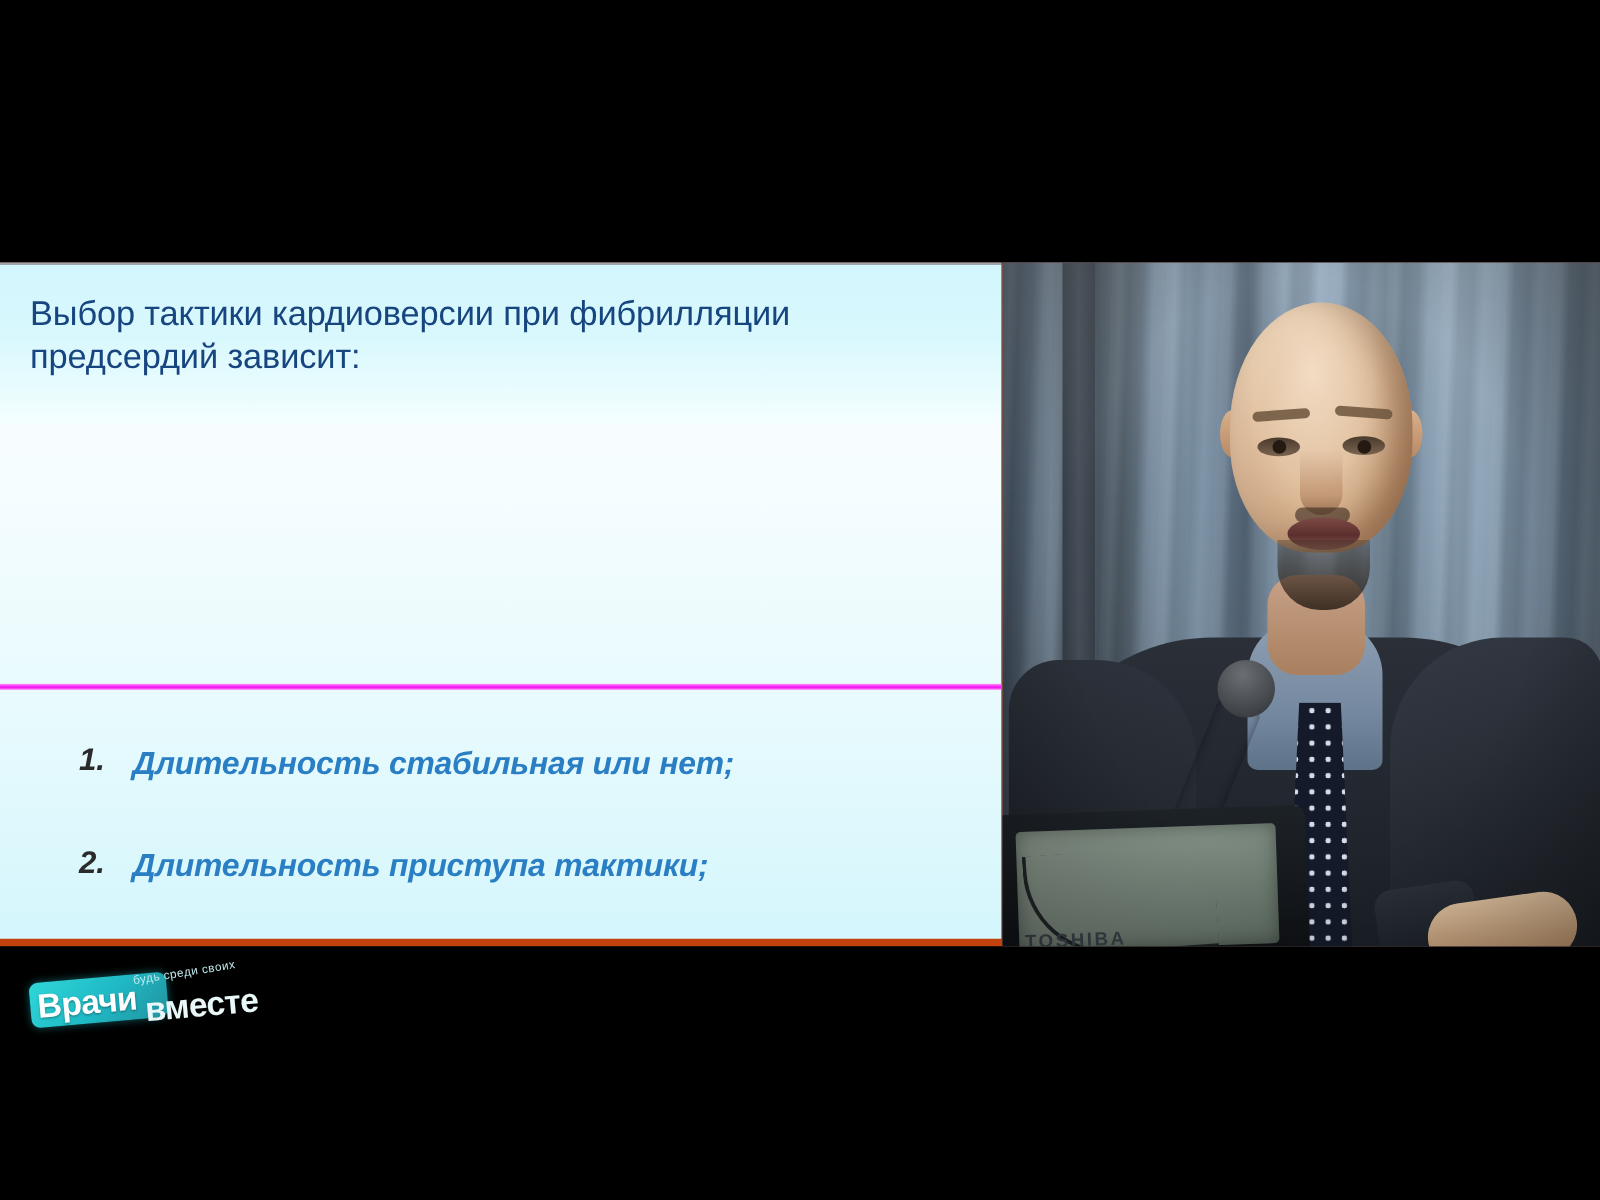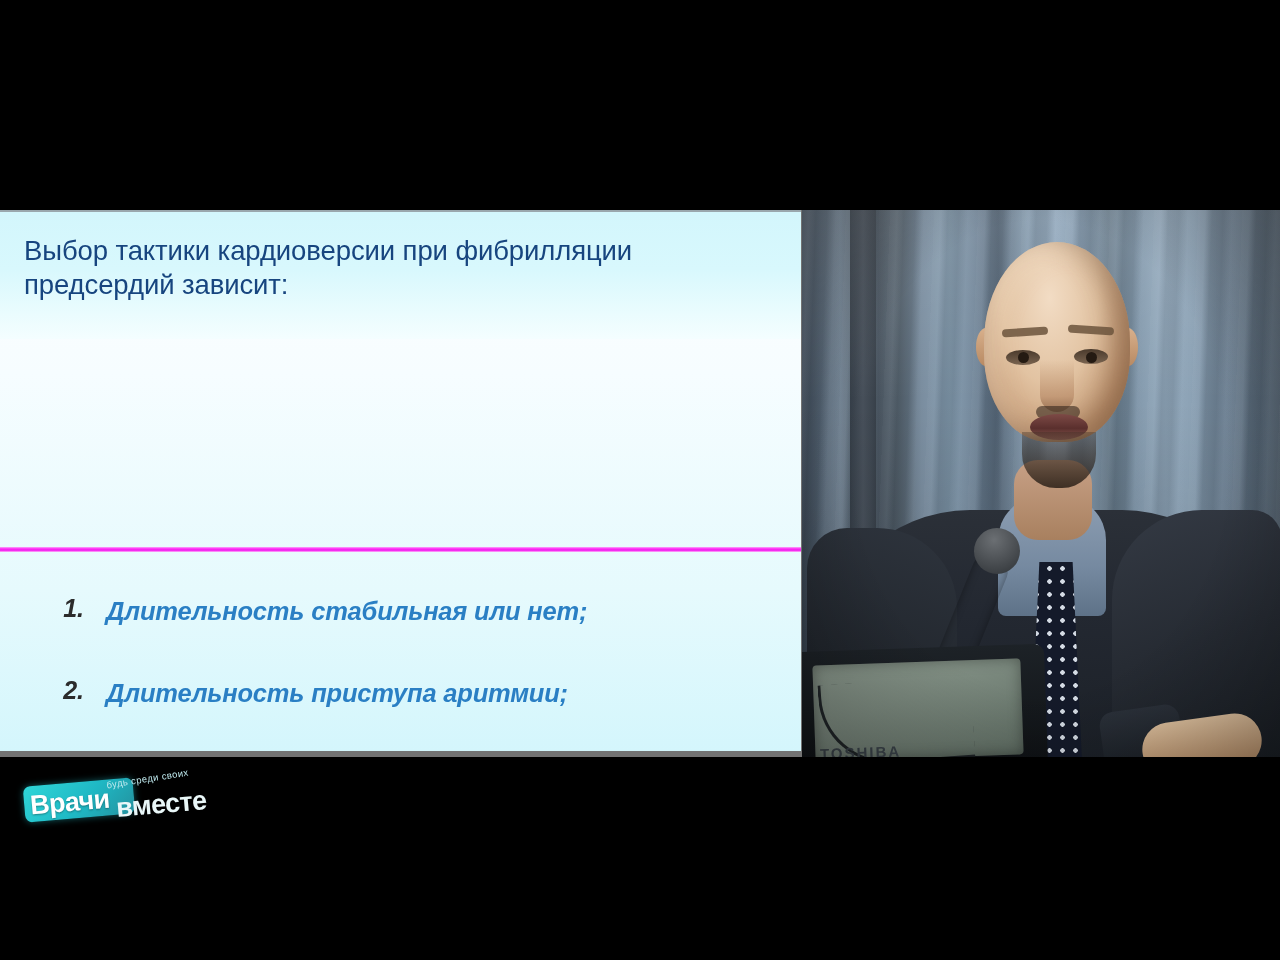--- a/index.html
+++ b/index.html
@@ -1,18 +1,18 @@
 <!DOCTYPE html>
 <html><head>
 <meta charset="utf-8">
 <style>
   html,body{margin:0;padding:0;background:#000;}
   body{width:1280px;height:960px;overflow:hidden;font-family:"Liberation Sans",sans-serif;}
 
-  #screen{position:relative;width:1280px;height:960px;background:#737373;overflow:hidden;}
+  #screen{position:relative;width:1280px;height:960px;background:#c2410c;overflow:hidden;}
 
   
   .letterbox{position:absolute;left:0;width:1280px;background:#000;}
   #bar-top{top:0;height:210px;}
   #bar-bottom{top:757px;height:203px;}
 
   
   #slide{
     position:absolute;left:0;top:210px;width:801px;height:541px;
     background:linear-gradient(180deg,#fdfeff 0%,#f6fdff 30%,#e6fafd 70%,#d4f6fc 100%);
@@ -247,21 +247,21 @@
 
     <div id="list">
 
       <div class="li" id="li1">
         <span class="num">1.</span>
         <span class="txt" style="color:#2a7fc4">Длительность стабильная или нет;</span>
       </div>
 
       <div class="li" id="li2">
         <span class="num">2.</span>
-        <span class="txt" style="color:#2a7fc4">Длительность приступа аритмии;</span>
+        <span class="txt" style="color:#2a7fc4">Длительность приступа тактики;</span>
       </div>
 
     </div>
   </div>
 
   <div id="logo">
     <div id="logo-plate"></div>
     <div id="logo-tag">будь среди своих</div>
     <div id="logo-word1">Врачи</div>
     <div id="logo-word2">вместе</div>

